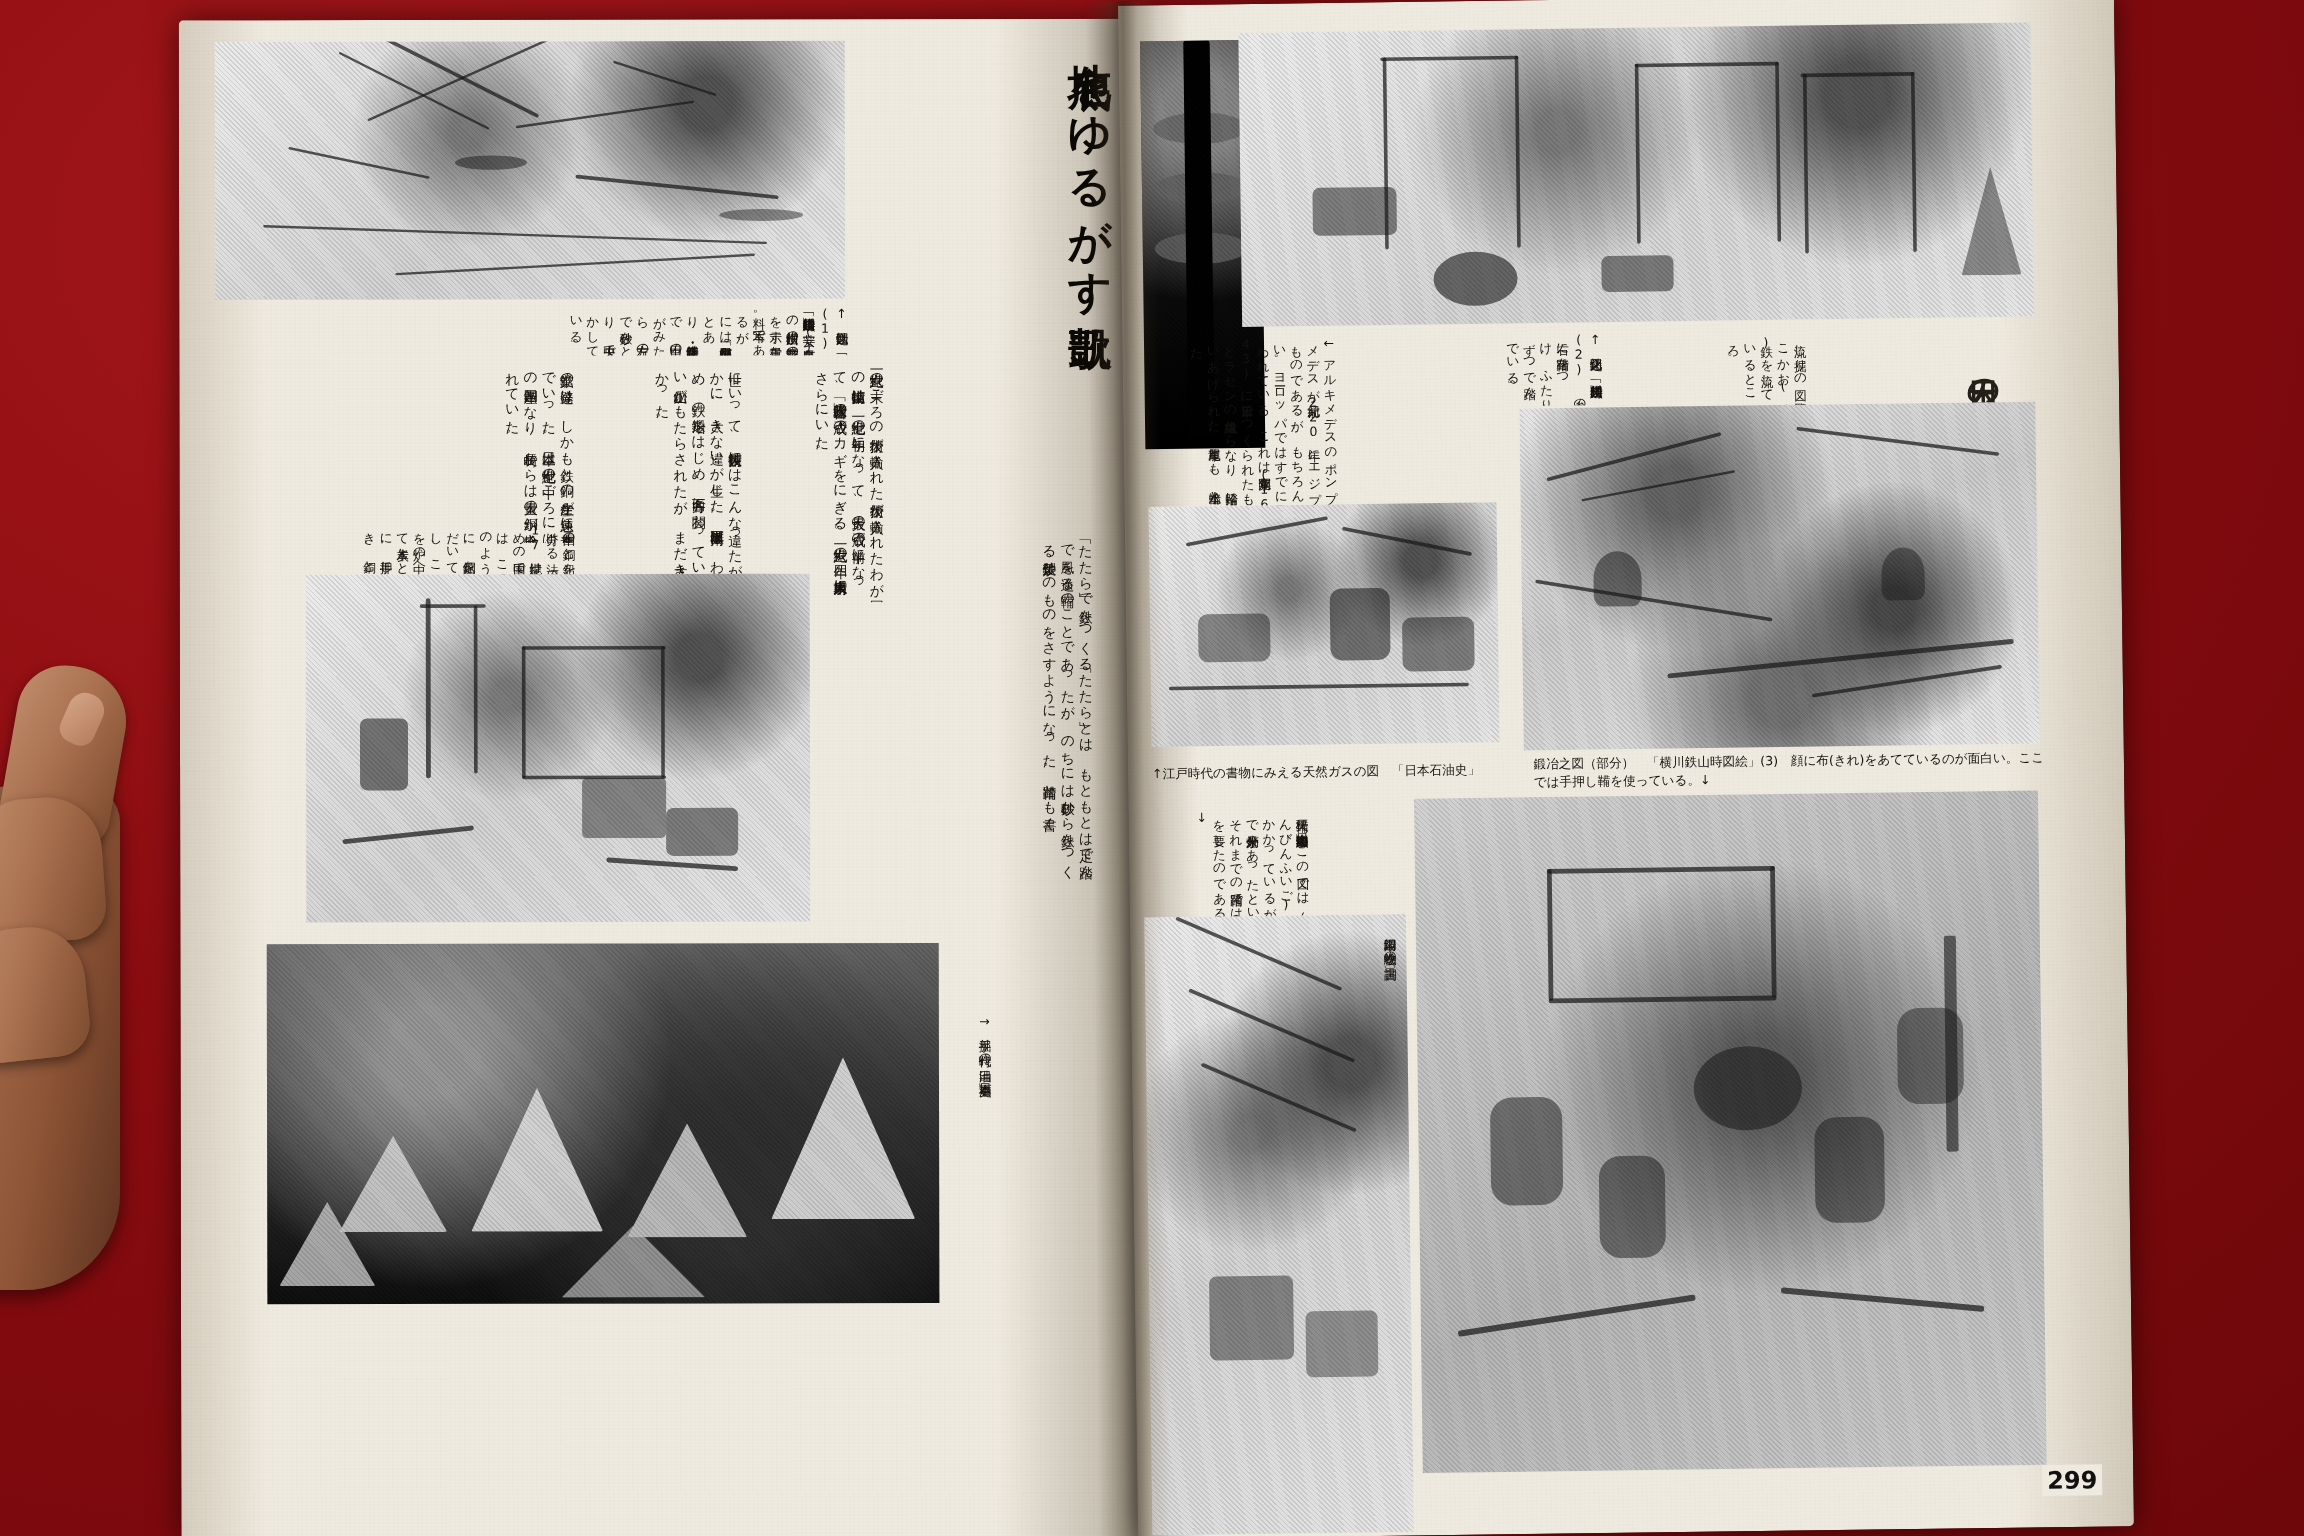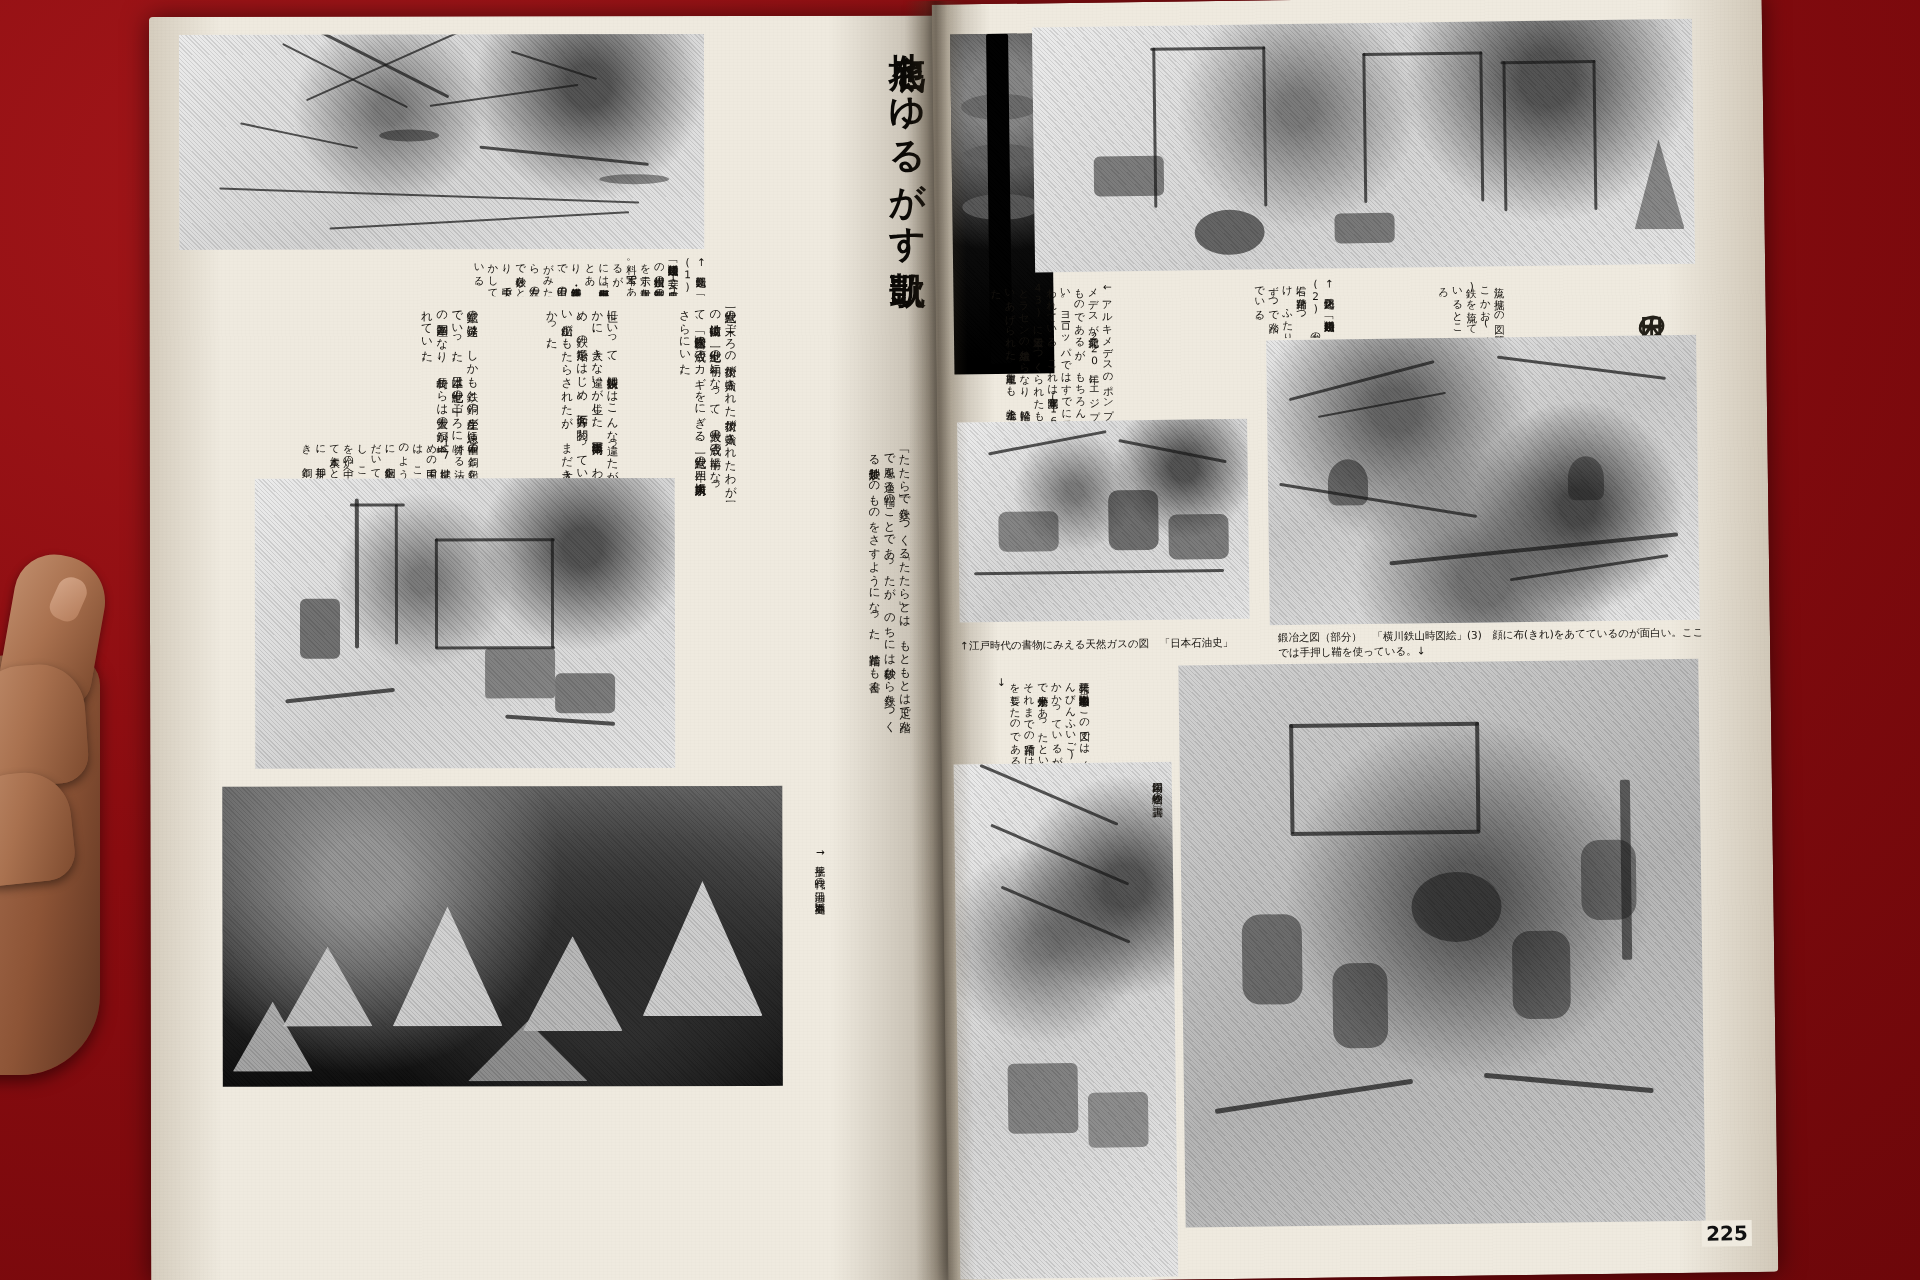--- a/index.html
+++ b/index.html
@@ -397,21 +397,21 @@
           <i style="left:60px;top:250px;width:60px;height:90px;border-radius:18px;opacity:.5;"></i>
           <i style="left:150px;top:300px;width:55px;height:85px;border-radius:18px;opacity:.5;"></i>
           <i style="left:330px;top:270px;width:58px;height:88px;border-radius:18px;opacity:.5;"></i>
           <i style="left:400px;top:180px;width:55px;height:80px;border-radius:18px;opacity:.45;"></i>
           <i style="left:30px;top:430px;width:200px;height:5px;transform:rotate(-8deg);"></i>
           <i style="left:300px;top:420px;width:170px;height:5px;transform:rotate(6deg);"></i>
           <i style="left:440px;top:120px;width:10px;height:180px;opacity:.6;"></i>
         </div>
       </div>
 
-      <div id="page-number">225</div>
+      <div id="page-number">299</div>
     </div>
 
     <div id="gutter"></div>
   </div>
 
   <div id="hand">
     <div id="palm"></div>
     <div class="finger" style="left:18px; top:10px; width:92px; height:150px; transform:rotate(10deg);">
       <div id="thumb-nail"></div>
     </div>

